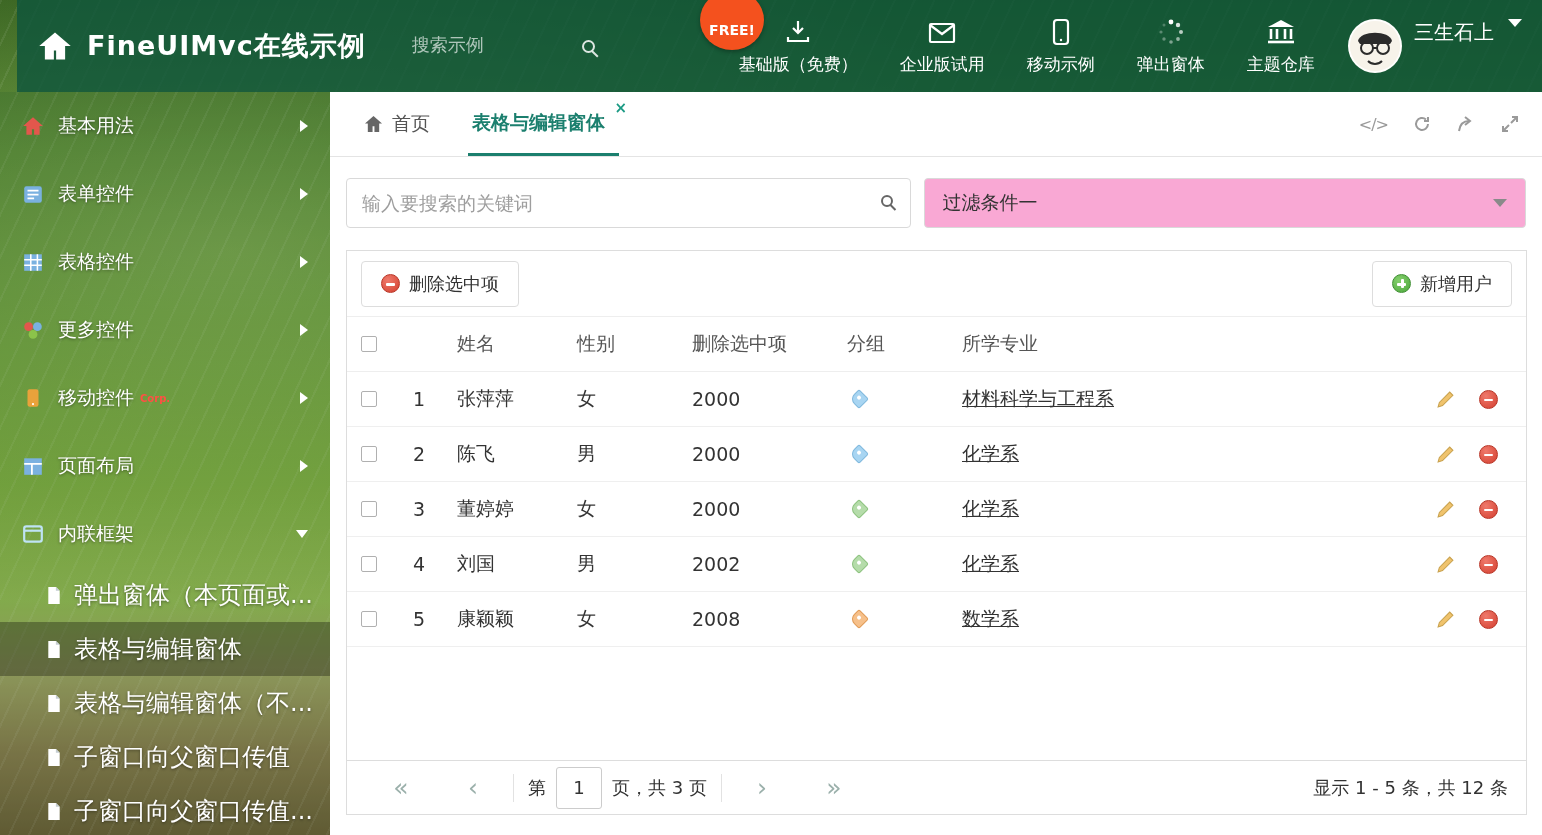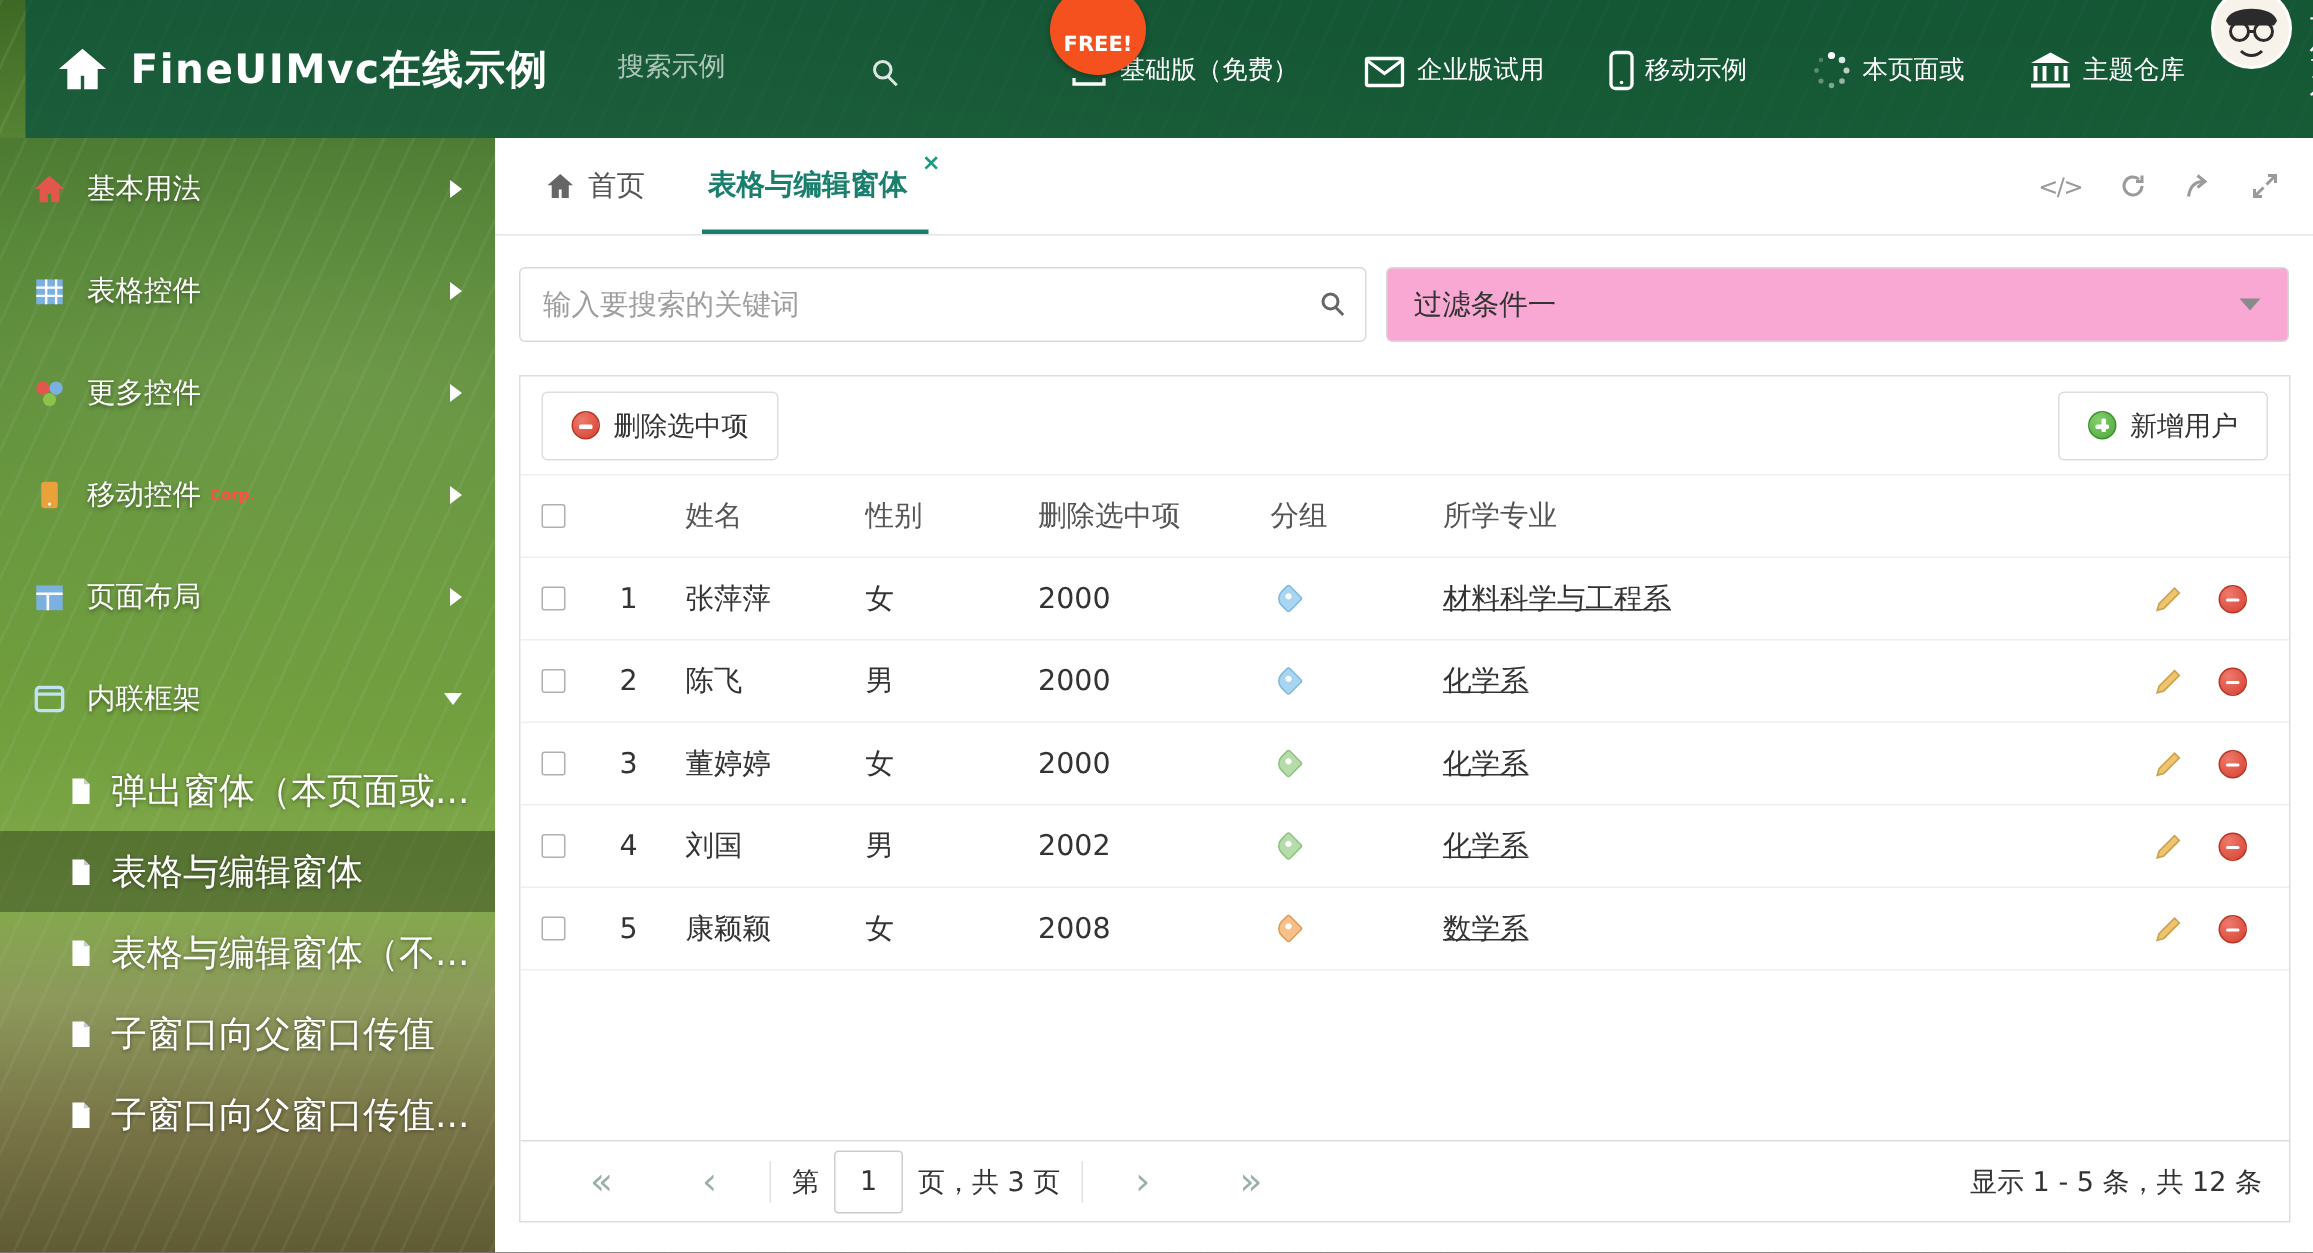--- a/index.html
+++ b/index.html
@@ -20,21 +20,21 @@
   .hsearch input{width:170px;background:transparent;border:none;outline:none;font-size:18px;color:#fff;
     font-family:Liberation Mono, monospace}
   .hsearch input::placeholder{color:rgba(255,255,255,0.65)}
   .mag{width:13px;height:13px;border:2px solid rgba(255,255,255,0.85);border-radius:50%;position:relative;flex:0 0 auto}
   .mag::after{content:"";position:absolute;width:2px;height:8px;background:rgba(255,255,255,0.85);
     transform:rotate(-45deg);bottom:-7px;right:-3px}
   .free-badge{position:absolute;left:683px;top:-10px;width:64px;height:60px;background:#f4511e;
     border-radius:50%;display:flex;align-items:flex-end;justify-content:center;padding-bottom:12px;
     font-size:14px;font-weight:bold;color:#fff;box-shadow:0 2px 4px rgba(0,0,0,0.3);z-index:6}
   .hnav{display:flex;align-items:center;margin-left:100px;gap:8px}
-  .hnav-item{display:flex;flex-direction:row;align-items:center;gap:7px;padding:0 17px;cursor:pointer}
+  .hnav-item{display:flex;flex-direction:column;align-items:center;gap:7px;padding:0 17px;cursor:pointer}
   .hnav-item .ilabel{font-size:17px;white-space:nowrap}
   .hicon{height:30px;display:flex;align-items:flex-end}
   .user{margin-left:auto;display:flex;gap:12px;cursor:pointer}
   .avatar{width:54px;height:54px;border-radius:50%;background:#f7f3ea;overflow:hidden;flex:0 0 auto;
     border:2px solid rgba(255,255,255,0.9)}
   .user-name{font-size:20px}
   .caret-down{width:0;height:0;border-left:7px solid transparent;border-right:7px solid transparent;
     border-top:8px solid #fff;margin-left:2px}
   
   .sidebar{position:absolute;top:92px;left:0;width:330px;bottom:0;background:rgba(40,95,45,0.22);z-index:4}
@@ -173,21 +173,21 @@
             <circle cx="14" cy="4" r="2.4"></circle>
               <circle cx="21" cy="7" r="2.2" fill-opacity="0.85"></circle>
             <circle cx="24" cy="14" r="2" fill-opacity="0.7"></circle>
               <circle cx="21" cy="21" r="1.9" fill-opacity="0.55"></circle>
             <circle cx="14" cy="24" r="1.8" fill-opacity="0.45"></circle>
               <circle cx="7" cy="21" r="1.7" fill-opacity="0.35"></circle>
             <circle cx="4" cy="14" r="1.6" fill-opacity="0.3"></circle>
               <circle cx="7" cy="7" r="1.5" fill-opacity="0.25"></circle>
           </svg>
         </span>
-        <span class="ilabel">本页面或</span>
+        <span class="ilabel">弹出窗体</span>
       </div>
       <div class="hnav-item">
         <span class="hicon">
           <svg width="30" height="28" viewBox="0 0 30 28">
             <path d="M15 2 2 9h26z" fill="#fff"></path>
             <path d="M5 11v10M11 11v10M19 11v10M25 11v10" stroke="#fff" stroke-width="2.6"></path>
             <path d="M2 24h26" stroke="#fff" stroke-width="2.6"></path>
           </svg>
         </span>
         <span class="ilabel">主题仓库</span>
@@ -209,20 +209,28 @@
       <span class="caret-down"></span>
     </div>
   </header>
 
   <aside class="sidebar">
     <div class="side-item">
       <svg class="sicon" viewBox="0 0 20 20">
           <path d="M10 2 1 10h3v8h5v-5h2v5h5v-8h3z" fill="#e2574c"></path>
         </svg>
       <span>基本用法</span>
+      <span class="arrow-r"></span>
+    </div>
+    <div class="side-item">
+      <svg class="sicon" viewBox="0 0 20 20">
+          <rect x="2" y="3" width="16" height="15" rx="2" fill="#7ab1e0"></rect>
+          <path d="M5 7h10M5 10.5h10M5 14h6" stroke="#fff" stroke-width="1.6"></path>
+        </svg>
+      <span>表单控件</span>
       <span class="arrow-r"></span>
     </div>
     <div class="side-item">
       <svg class="sicon" viewBox="0 0 20 20">
           <rect x="2" y="3" width="16" height="15" fill="#7ab1e0"></rect>
           <path d="M2 8h16M2 13h16M8 3v15M14 3v15" stroke="#fff" stroke-width="1.4"></path>
         </svg>
       <span>表格控件</span>
       <span class="arrow-r"></span>
     </div>

